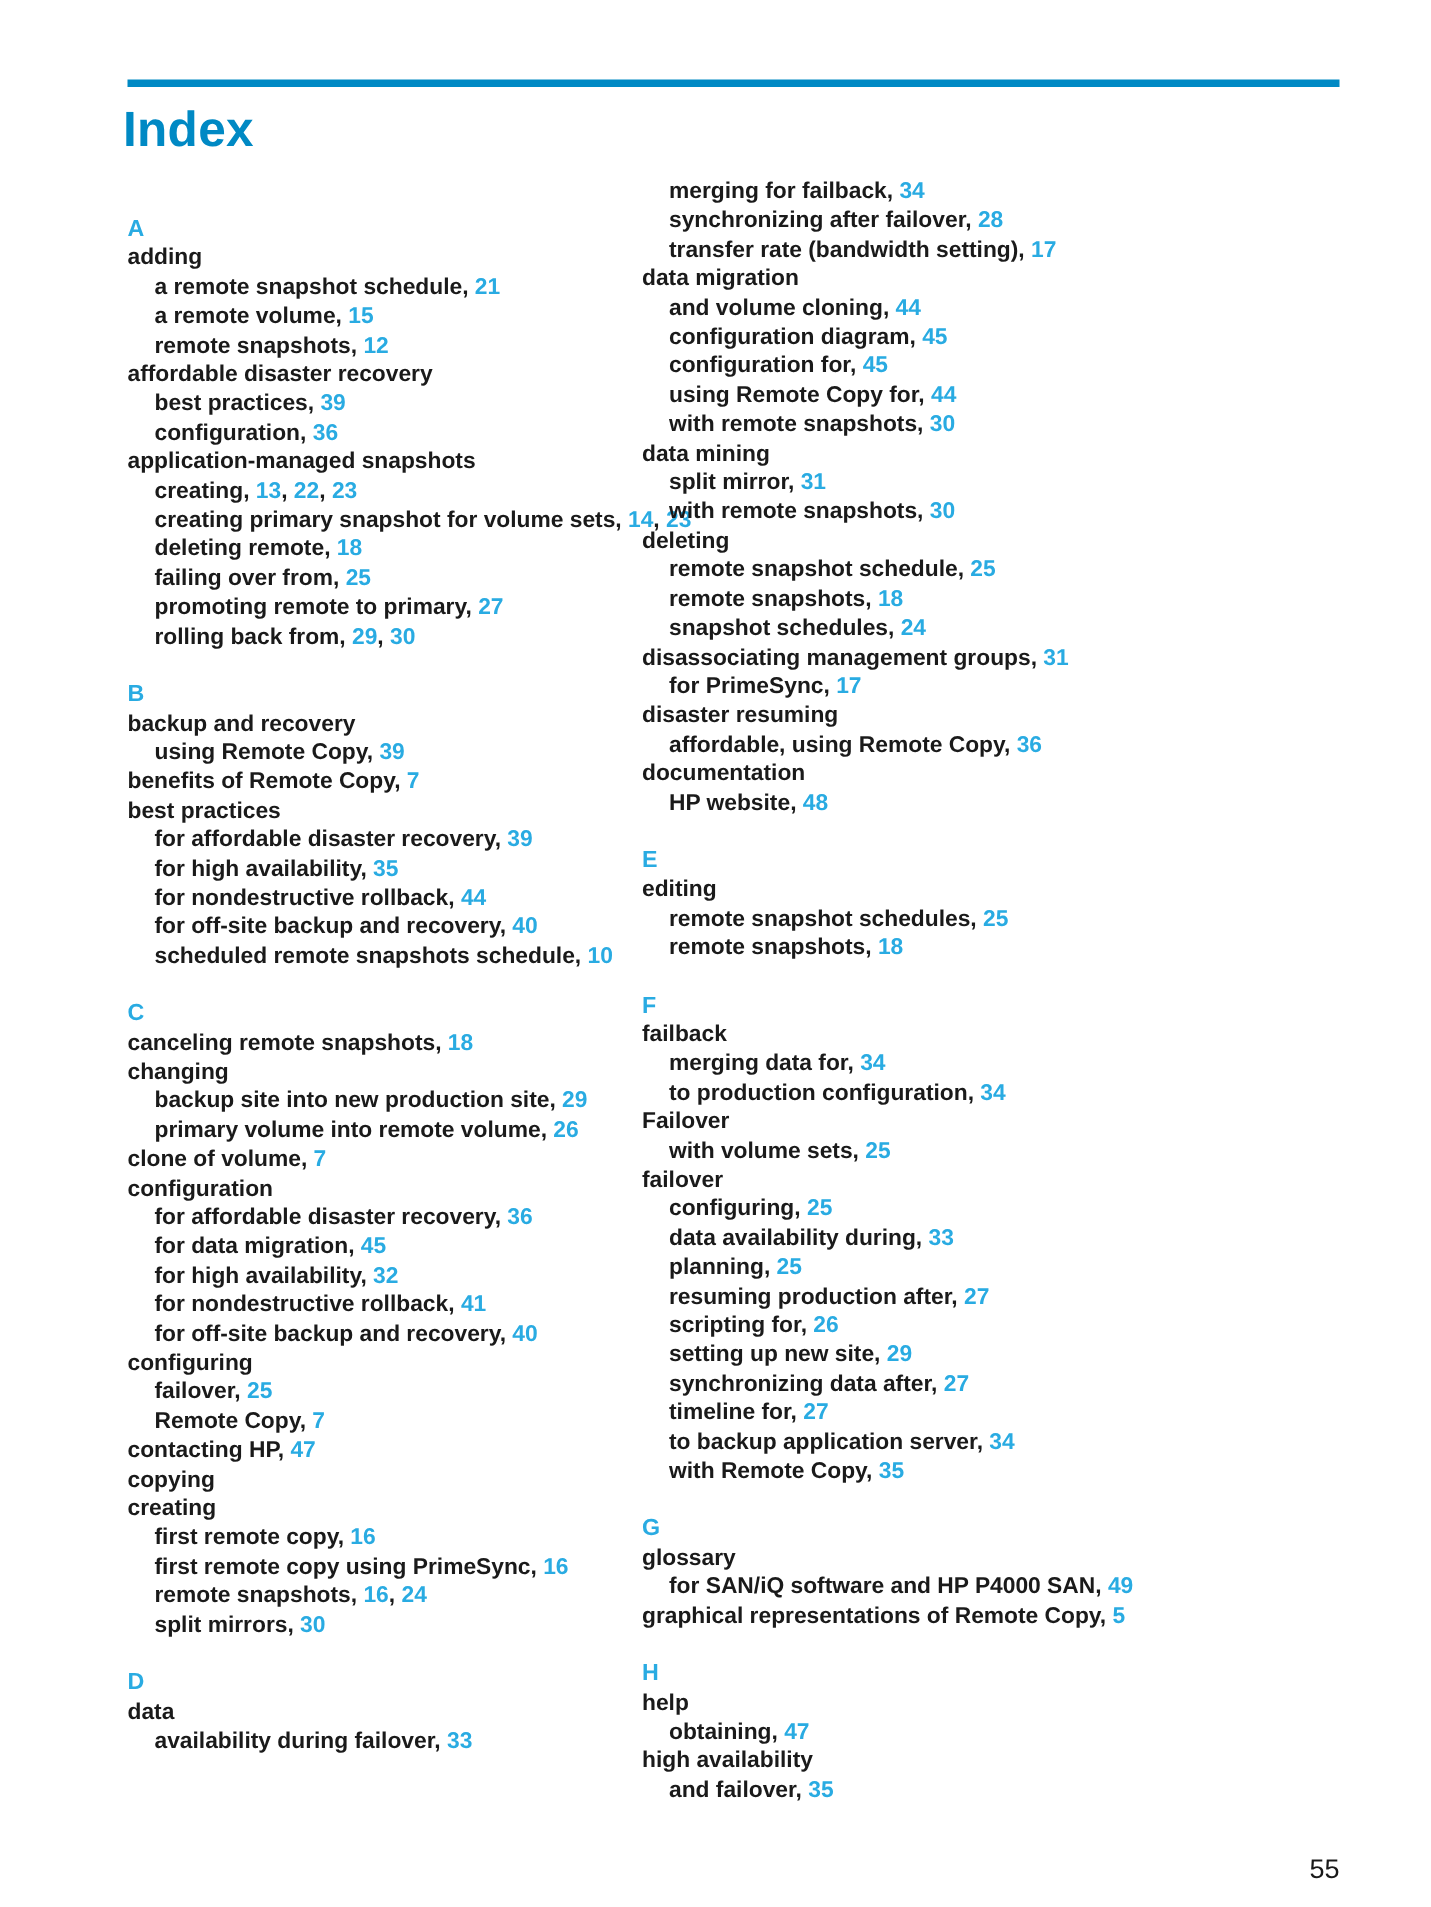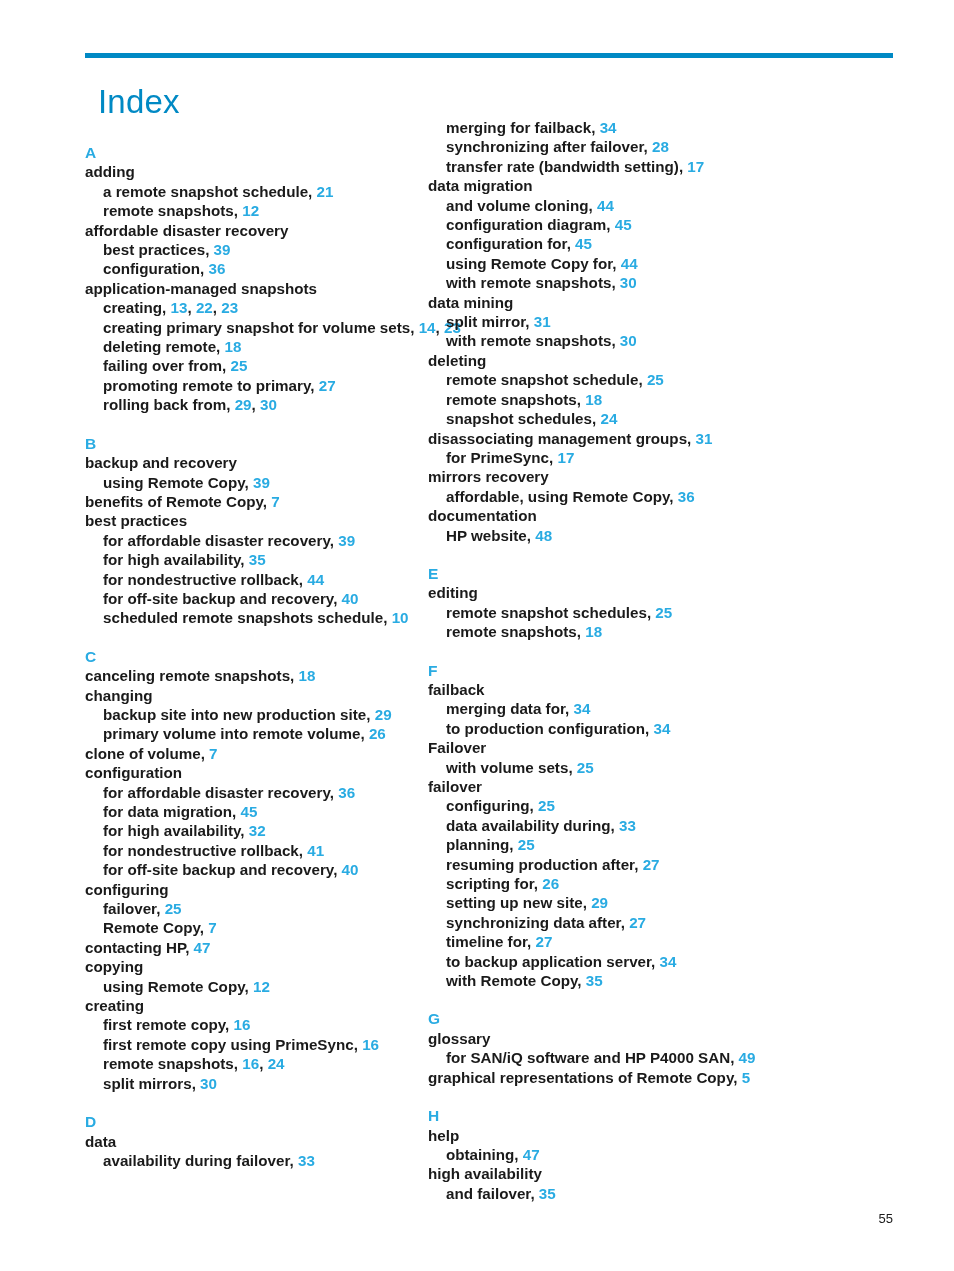--- a/index.html
+++ b/index.html
@@ -27,25 +27,25 @@
     top: 53px;
     width: 808px;
     height: 5px;
     background: #0089c4;
   }
   .page-title {
     position: absolute;
     left: 82px;
     top: 66px;
     font-size: 33px;
-    font-weight: 400;
+    font-weight: 700;
     line-height: 40px;
     letter-spacing: 0.2px;
     color: #0089c4;
-    margin: 16px;
+    margin: 0;
   }
   .columns {
     position: absolute;
     left: 0;
     top: 118px;
     width: 954px;
     display: flex;
     flex-direction: row;
     align-items: flex-start;
   }
@@ -89,42 +89,43 @@
   .entry.lvl1 { padding-left: 0px; }
   .entry.lvl2 { padding-left: 18px; }
 
   .pg {
     color: #29abe2;
   }
 
   .page-number {
     position: absolute;
     right: 61px;
-    bottom: 44px;
-    font-size: 13px;
+    bottom: 17px;
+    font-size: 18px;
     line-height: 16px;
     color: #1a1a1a;
   }
 </style>
 </head>
 <body>
 
 <div class="page">
 
   <div class="header-rule"></div>
 
   <h1 class="page-title">Index</h1>
 
   <div class="columns">
     <div class="column left">
       <div class="col-inner" id="col-left">
           <div class="section">
             <div class="section-letter">A</div>
             <div class="entry lvl1"><span>adding</span></div>
             <div class="entry lvl2"><span>a remote snapshot schedule</span>, <span class="pg">21</span></div>
+            <div class="entry lvl2"><span>a remote volume</span>, <span class="pg">15</span></div>
             <div class="entry lvl2"><span>remote snapshots</span>, <span class="pg">12</span></div>
             <div class="entry lvl1"><span>affordable disaster recovery</span></div>
             <div class="entry lvl2"><span>best practices</span>, <span class="pg">39</span></div>
             <div class="entry lvl2"><span>configuration</span>, <span class="pg">36</span></div>
             <div class="entry lvl1"><span>application-managed snapshots</span></div>
             <div class="entry lvl2"><span>creating</span>, <span class="pg">13</span>, <span class="pg">22</span>, <span class="pg">23</span></div>
             <div class="entry lvl2"><span>creating primary snapshot for volume sets</span>, <span class="pg">14</span>, <span class="pg">23</span></div>
             <div class="entry lvl2"><span>deleting remote</span>, <span class="pg">18</span></div>
             <div class="entry lvl2"><span>failing over from</span>, <span class="pg">25</span></div>
             <div class="entry lvl2"><span>promoting remote to primary</span>, <span class="pg">27</span></div>
@@ -153,21 +154,20 @@
             <div class="entry lvl2"><span>for affordable disaster recovery</span>, <span class="pg">36</span></div>
             <div class="entry lvl2"><span>for data migration</span>, <span class="pg">45</span></div>
             <div class="entry lvl2"><span>for high availability</span>, <span class="pg">32</span></div>
             <div class="entry lvl2"><span>for nondestructive rollback</span>, <span class="pg">41</span></div>
             <div class="entry lvl2"><span>for off-site backup and recovery</span>, <span class="pg">40</span></div>
             <div class="entry lvl1"><span>configuring</span></div>
             <div class="entry lvl2"><span>failover</span>, <span class="pg">25</span></div>
             <div class="entry lvl2"><span>Remote Copy</span>, <span class="pg">7</span></div>
             <div class="entry lvl1"><span>contacting HP</span>, <span class="pg">47</span></div>
             <div class="entry lvl1"><span>copying</span></div>
-            <div class="entry lvl2"><span>using Remote Copy</span>, <span class="pg">12</span></div>
             <div class="entry lvl1"><span>creating</span></div>
             <div class="entry lvl2"><span>first remote copy</span>, <span class="pg">16</span></div>
             <div class="entry lvl2"><span>first remote copy using PrimeSync</span>, <span class="pg">16</span></div>
             <div class="entry lvl2"><span>remote snapshots</span>, <span class="pg">16</span>, <span class="pg">24</span></div>
             <div class="entry lvl2"><span>split mirrors</span>, <span class="pg">30</span></div>
           </div>
           <div class="section">
             <div class="section-letter">D</div>
             <div class="entry lvl1"><span>data</span></div>
             <div class="entry lvl2"><span>availability during failover</span>, <span class="pg">33</span></div>
@@ -188,21 +188,21 @@
             <div class="entry lvl2"><span>with remote snapshots</span>, <span class="pg">30</span></div>
             <div class="entry lvl1"><span>data mining</span></div>
             <div class="entry lvl2"><span>split mirror</span>, <span class="pg">31</span></div>
             <div class="entry lvl2"><span>with remote snapshots</span>, <span class="pg">30</span></div>
             <div class="entry lvl1"><span>deleting</span></div>
             <div class="entry lvl2"><span>remote snapshot schedule</span>, <span class="pg">25</span></div>
             <div class="entry lvl2"><span>remote snapshots</span>, <span class="pg">18</span></div>
             <div class="entry lvl2"><span>snapshot schedules</span>, <span class="pg">24</span></div>
             <div class="entry lvl1"><span>disassociating management groups</span>, <span class="pg">31</span></div>
             <div class="entry lvl2"><span>for PrimeSync</span>, <span class="pg">17</span></div>
-            <div class="entry lvl1"><span>mirrors recovery</span></div>
+            <div class="entry lvl1"><span>disaster resuming</span></div>
             <div class="entry lvl2"><span>affordable, using Remote Copy</span>, <span class="pg">36</span></div>
             <div class="entry lvl1"><span>documentation</span></div>
             <div class="entry lvl2"><span>HP website</span>, <span class="pg">48</span></div>
           </div>
           <div class="section">
             <div class="section-letter">E</div>
             <div class="entry lvl1"><span>editing</span></div>
             <div class="entry lvl2"><span>remote snapshot schedules</span>, <span class="pg">25</span></div>
             <div class="entry lvl2"><span>remote snapshots</span>, <span class="pg">18</span></div>
           </div>

